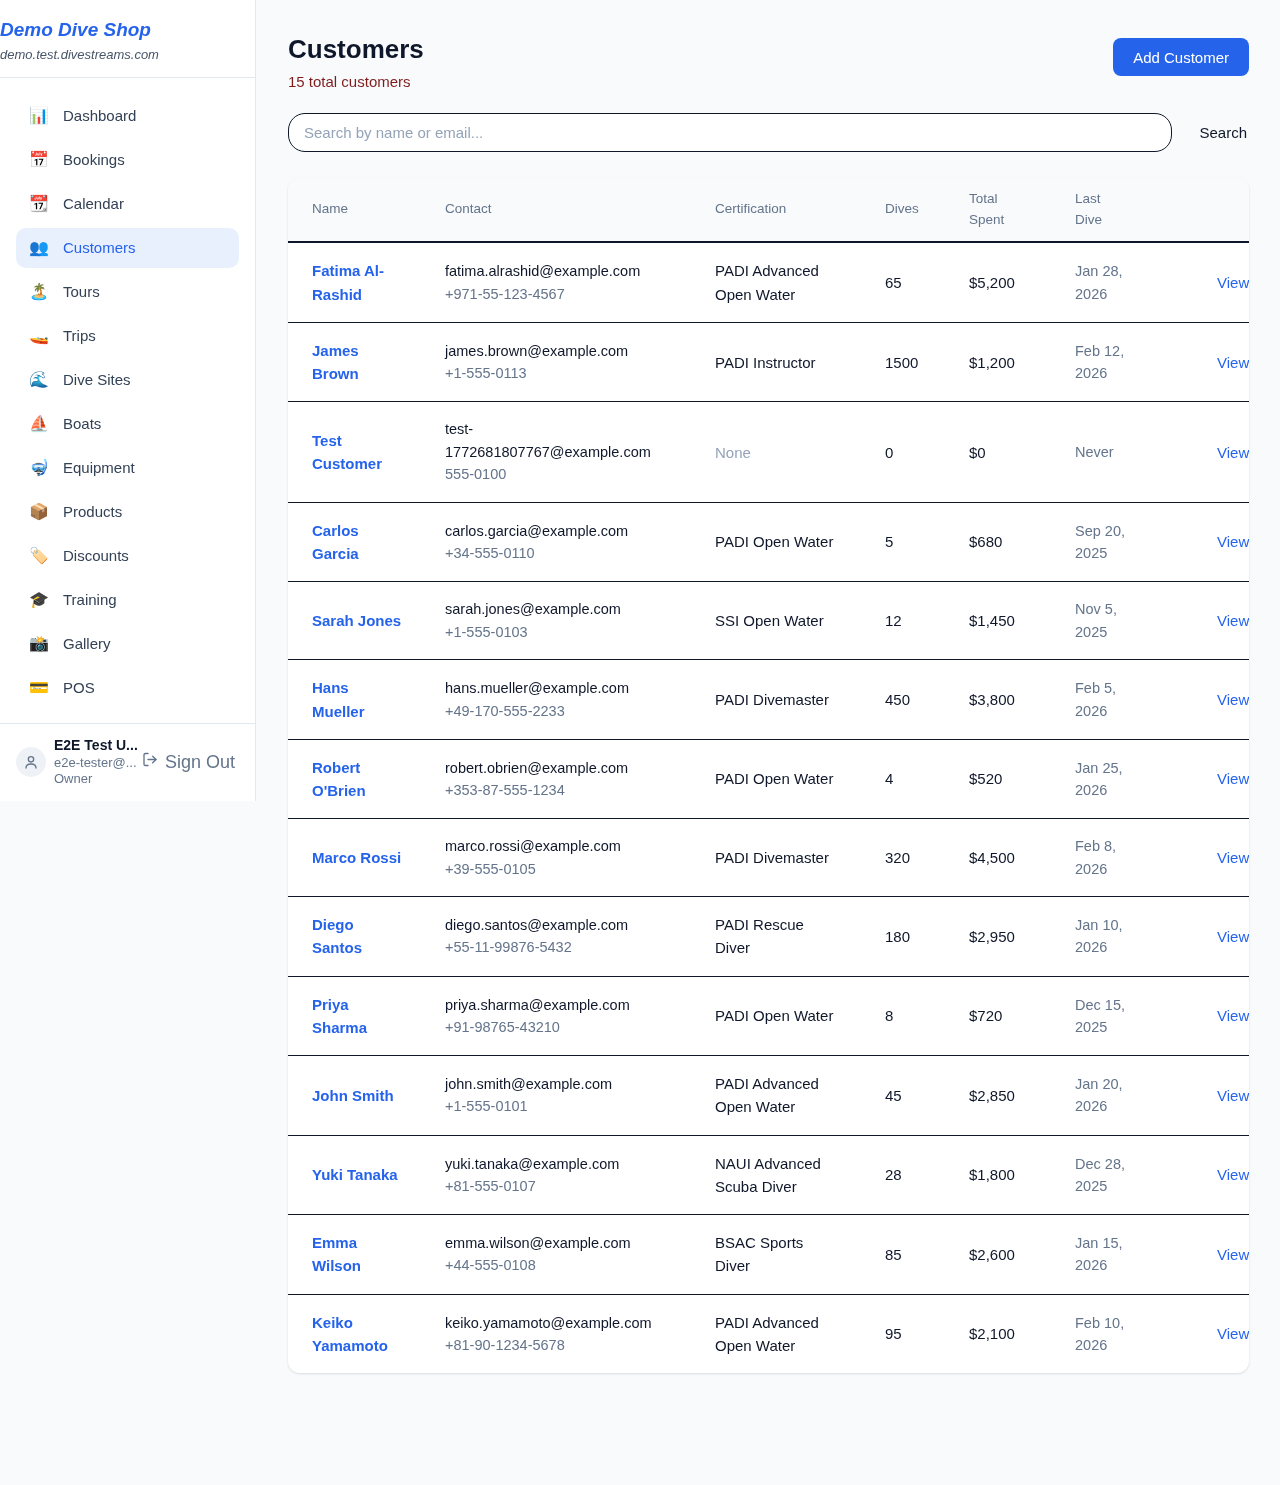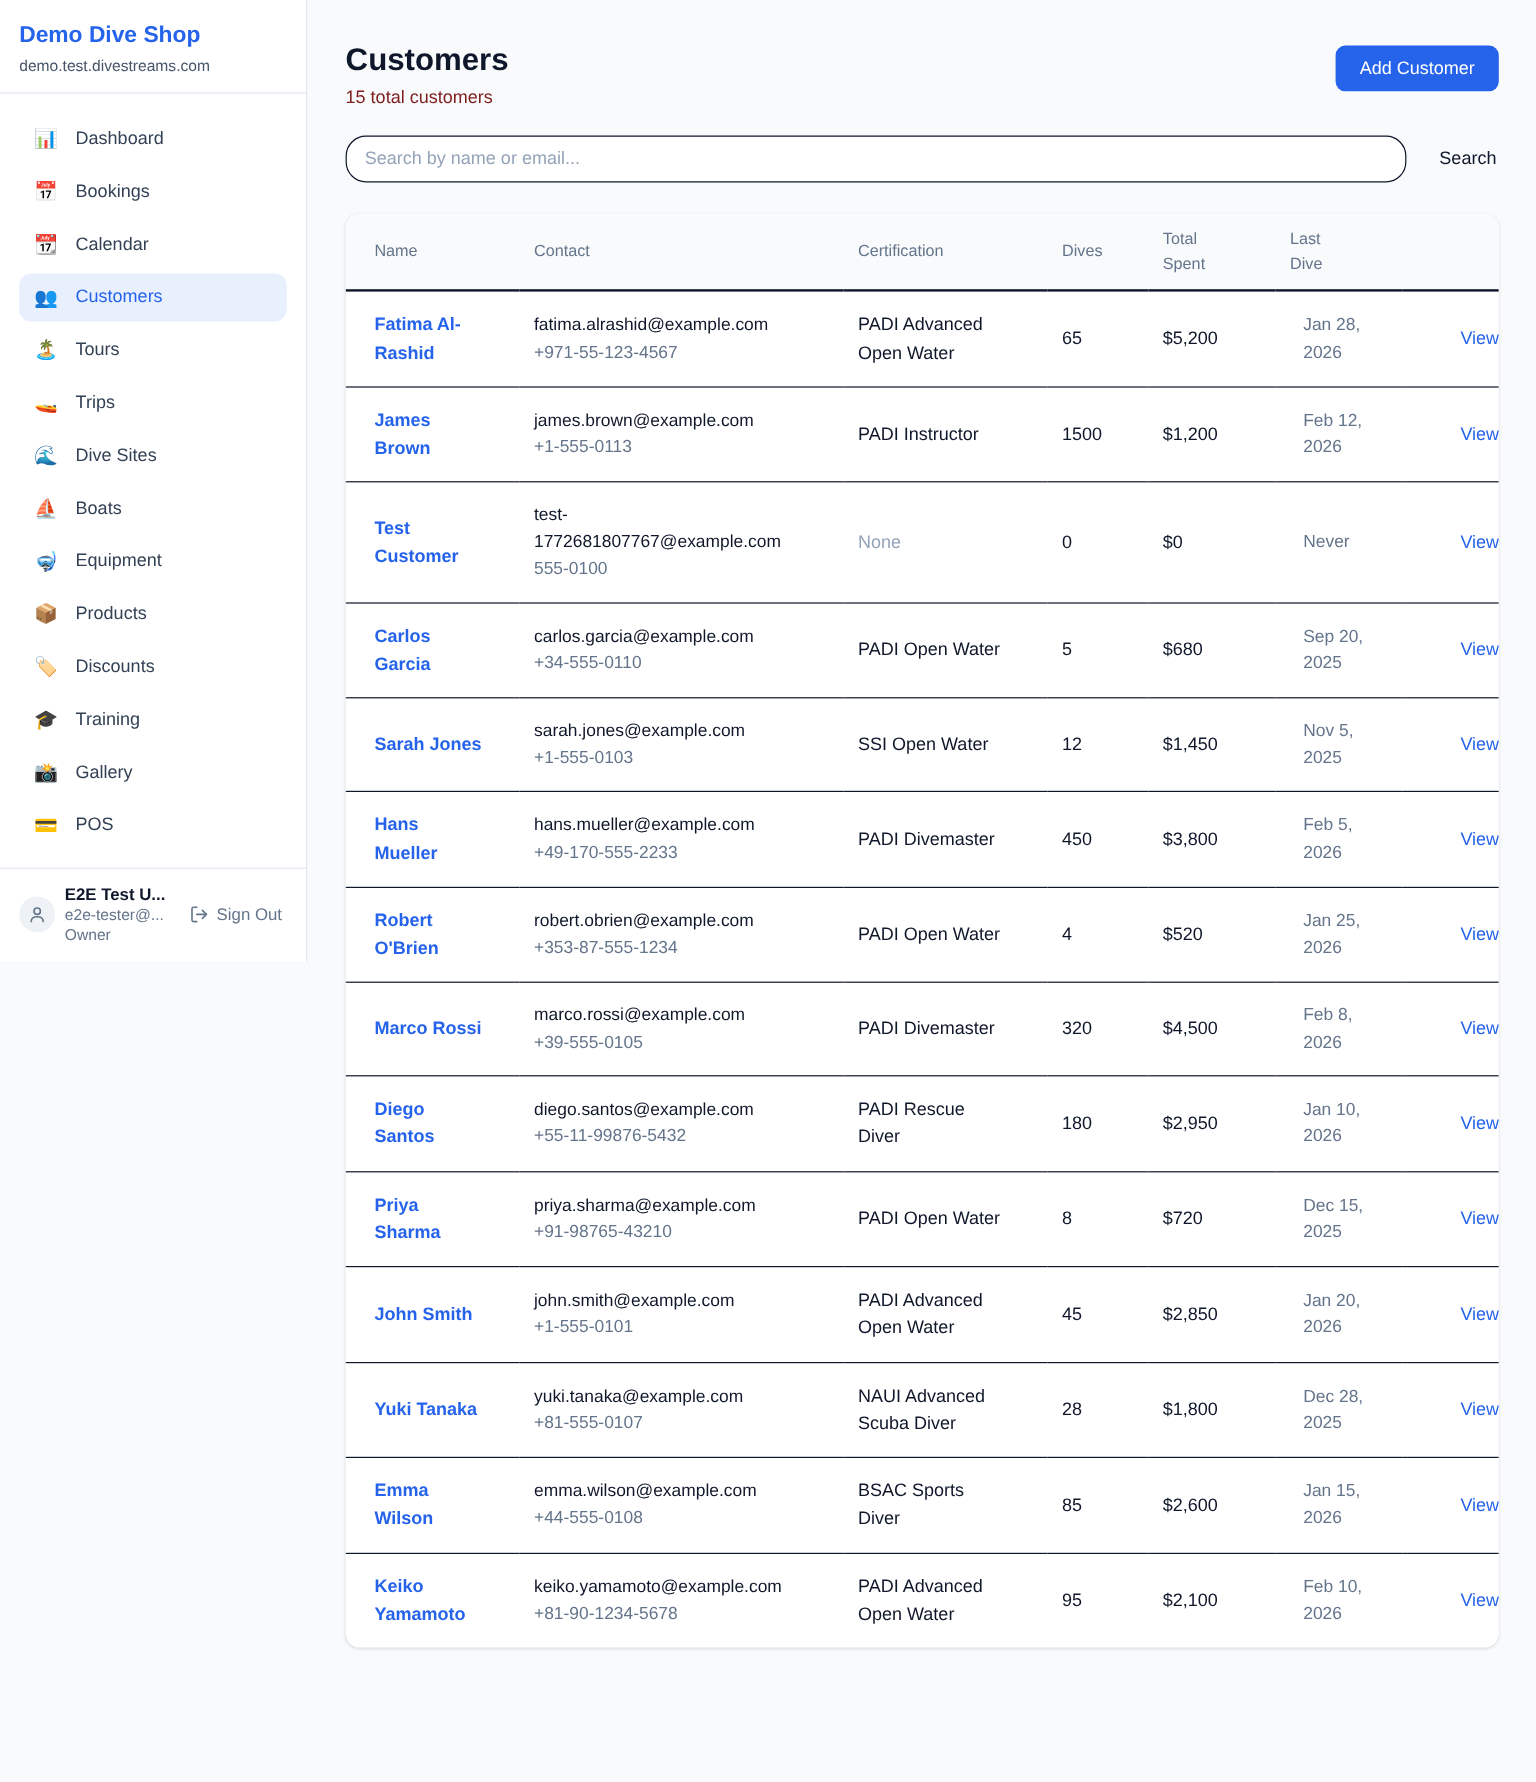--- a/index.html
+++ b/index.html
@@ -13,21 +13,21 @@
   .app { position: relative; width: 1280px; min-height: 1485px; }
 
   
   .sidebar {
     position: absolute; left: 0; top: 0;
     width: 256px; height: 801px;
     background: #ffffff;
     border-right: 1px solid #e2e8f0;
     display: flex; flex-direction: column;
   }
-  .brand { padding: 19px 16px 15px 16px; border-bottom: 1px solid #e2e8f0; }
+  .brand { padding: 19px 16px 15px 0; border-bottom: 1px solid #e2e8f0; font-style: italic; }
   .brand-title { color: #2563eb; font-size: 19px; font-weight: bold; line-height: 1.2; }
   .brand-domain { color: #475569; font-size: 13px; margin-top: 5px; }
   .nav { padding: 18px 16px 0 16px; flex: 1; }
   .nav-item {
     display: flex; align-items: center; gap: 14px;
     height: 40px; margin-bottom: 4px; padding: 0 13px;
     border-radius: 10px; cursor: pointer;
     font-size: 15px; color: #334155;
   }
   .nav-item.active { background: #e8f0fe; color: #2563eb; font-weight: 500; }
@@ -40,22 +40,22 @@
   .avatar {
     width: 30px; height: 30px; border-radius: 50%;
     background: #eef2f6; flex: none;
     display: flex; align-items: center; justify-content: center;
   }
   .user-info { line-height: 1.28; min-width: 0; }
   .user-name { font-size: 14px; font-weight: bold; color: #0f172a; }
   .user-email, .user-role { font-size: 13px; color: #64748b; }
   .signout {
     position: absolute; right: 14px; top: 50%; transform: translateY(-50%);
-    display: flex; align-items: center; gap: 7px;
-    color: #64748b; font-size: 14px; cursor: pointer; background: none; border: none;
+    display: flex; gap: 7px;
+    color: #64748b; font-size: 18px; cursor: pointer; background: none; border: none;
     font-family: inherit;
   }
 
   
   .main { margin-left: 256px; padding: 35px 31px 30px 32px; }
   .page-header { display: flex; justify-content: space-between; align-items: flex-start; }
   .page-title { font-size: 26px; font-weight: bold; color: #0f172a; line-height: 1.1; }
   .page-subtitle { font-size: 15px; color: #7f1d1d; margin-top: 9px; }
   .btn-primary {
     background: #2563eb; color: #ffffff; border: none;
@@ -105,21 +105,21 @@
   tbody tr:last-child td { border-bottom: none; }
   .name-link {
     display: inline-block; max-width: 92px;
     color: #2563eb; font-weight: 600; cursor: pointer;
     line-height: 1.55; text-decoration: none;
   }
   .email { color: #0f172a; font-size: 14.5px; max-width: 216px; overflow-wrap: break-word; }
   .phone { color: #64748b; font-size: 14.5px; }
   .cert  { display: inline-block; max-width: 126px; }
   .cert.muted { color: #94a3b8; }
-  .last-dive { display: inline-block; max-width: 64px; color: #64748b; font-size: 14.5px; margin-left: 11px; }
+  .last-dive { display: inline-block; max-width: 64px; color: #64748b; font-size: 14.5px; }
   .view-link { color: #2563eb; font-weight: 500; cursor: pointer; text-decoration: none; margin-left: 36px; }
 </style>
 </head>
 <body>
 
 <div class="app">
 
   <aside class="sidebar">
     <div class="brand">
       <div class="brand-title">Demo Dive Shop</div>

